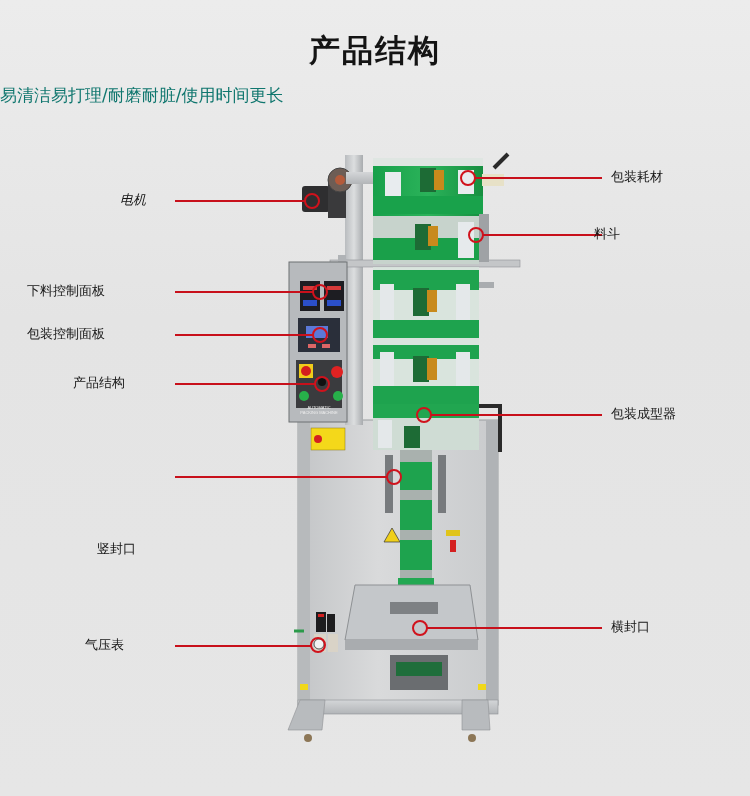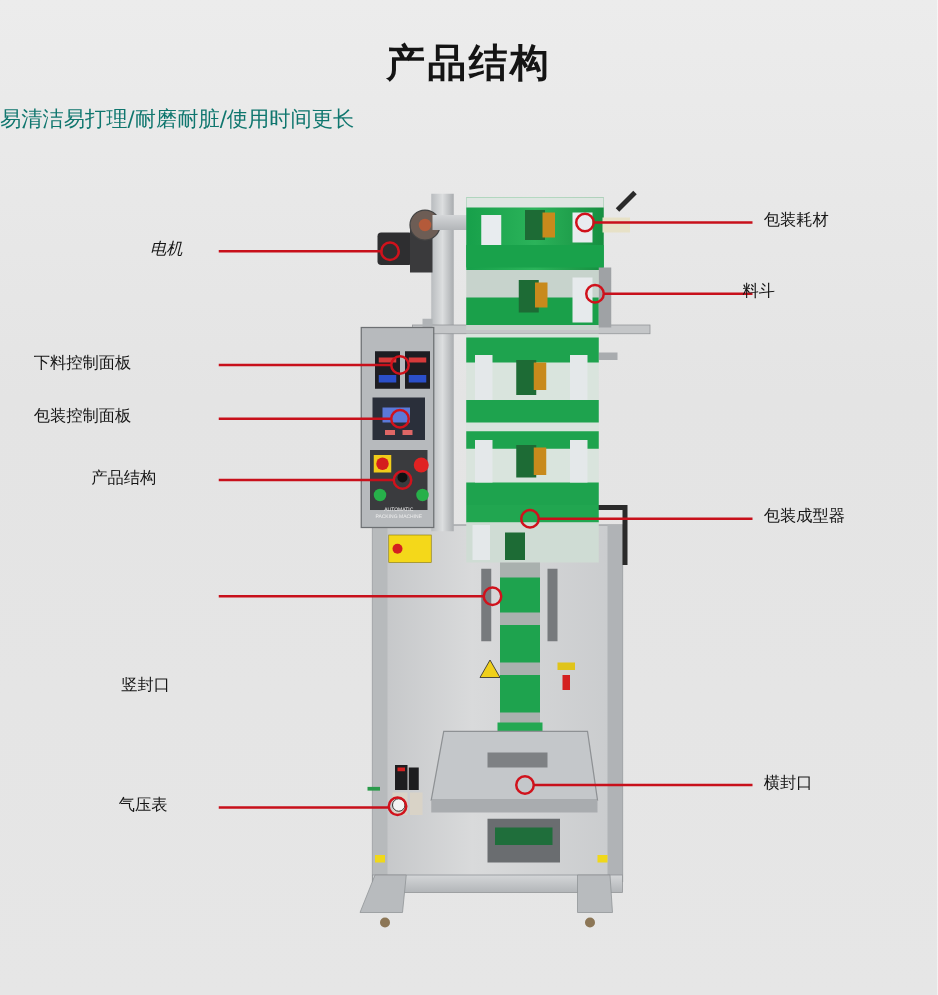--- a/index.html
+++ b/index.html
@@ -218,21 +218,21 @@
   <div class="label left" style="left:73px; top:372px;">产品结构</div>
   <div class="line" style="left:175px; top:383px; width:140px;"></div>
   <div class="dot" style="left:314px; top:376px;"></div>
 </div>
 <div>
   <div class="label left" style="left:97px; top:490px;margin-top:48px;">竖封口</div>
   <div class="line" style="left:175px; top:476px; width:212px;"></div>
   <div class="dot" style="left:386px; top:469px;"></div>
 </div>
 <div>
-  <div class="label left" style="left:95px; top:634px;">气压表</div>
+  <div class="label left" style="left:85px; top:634px;">气压表</div>
   <div class="line" style="left:175px; top:645px; width:136px;"></div>
   <div class="dot" style="left:310px; top:637px;"></div>
 </div>
 
 <div>
   <div class="dot" style="left:460px; top:170px;"></div>
   <div class="line" style="left:475px; top:177px; width:127px;"></div>
   <div class="label" style="left:611px; top:166px;">包装耗材</div>
 </div>
 <div>

